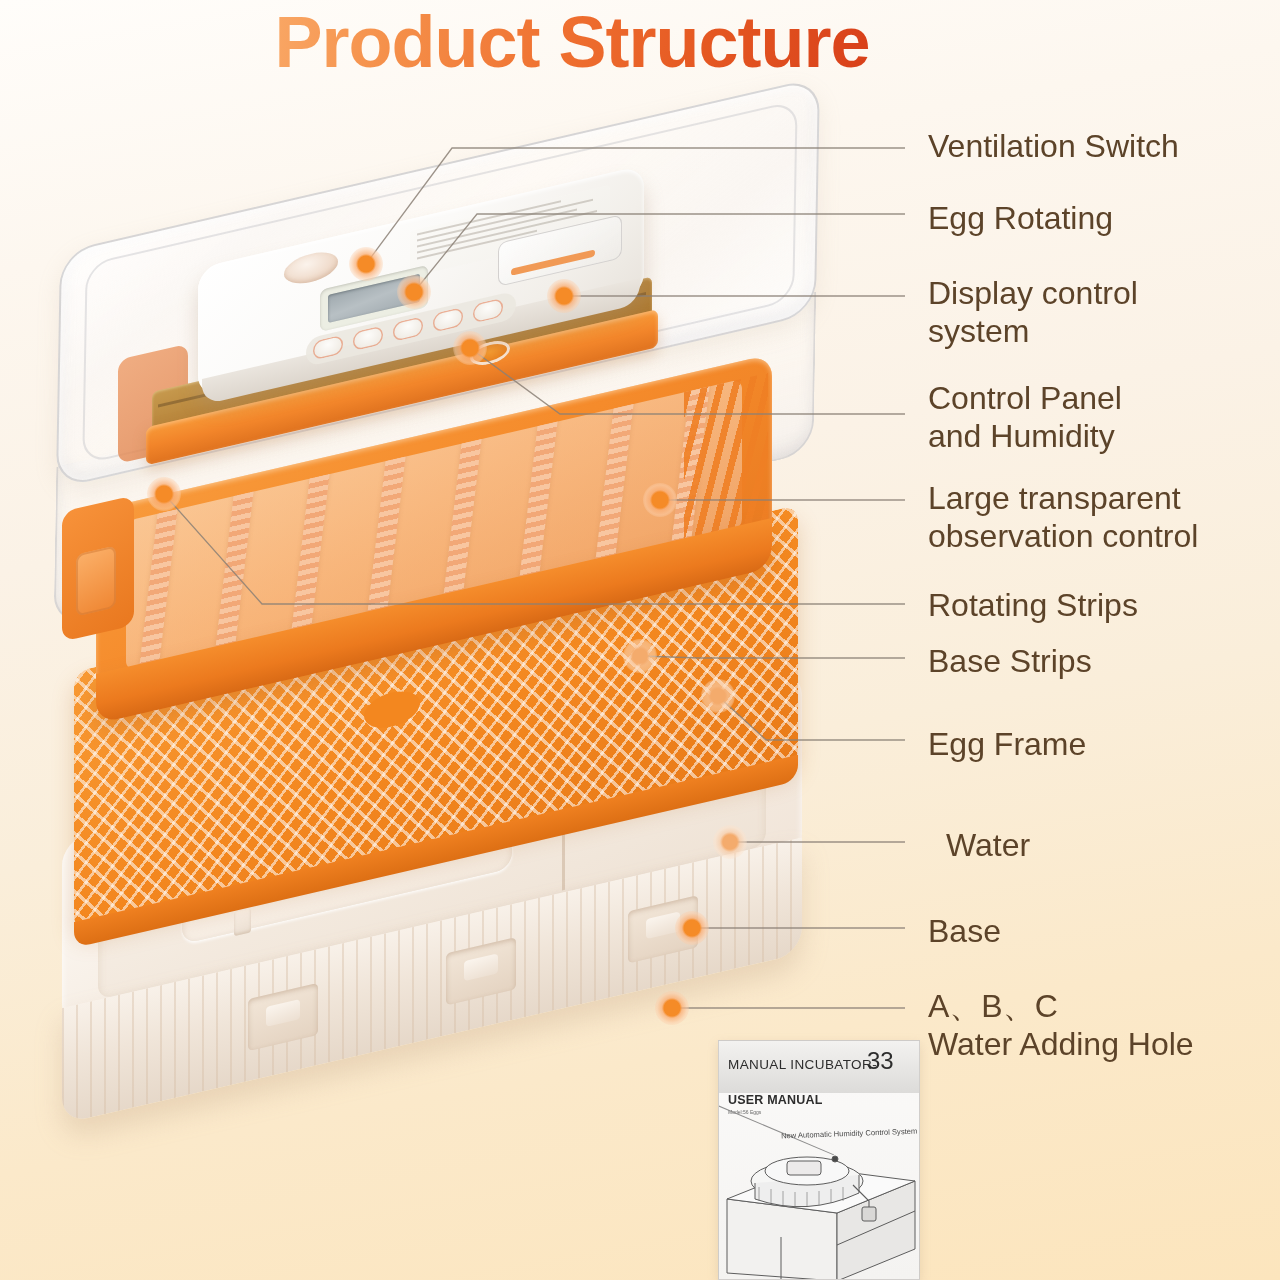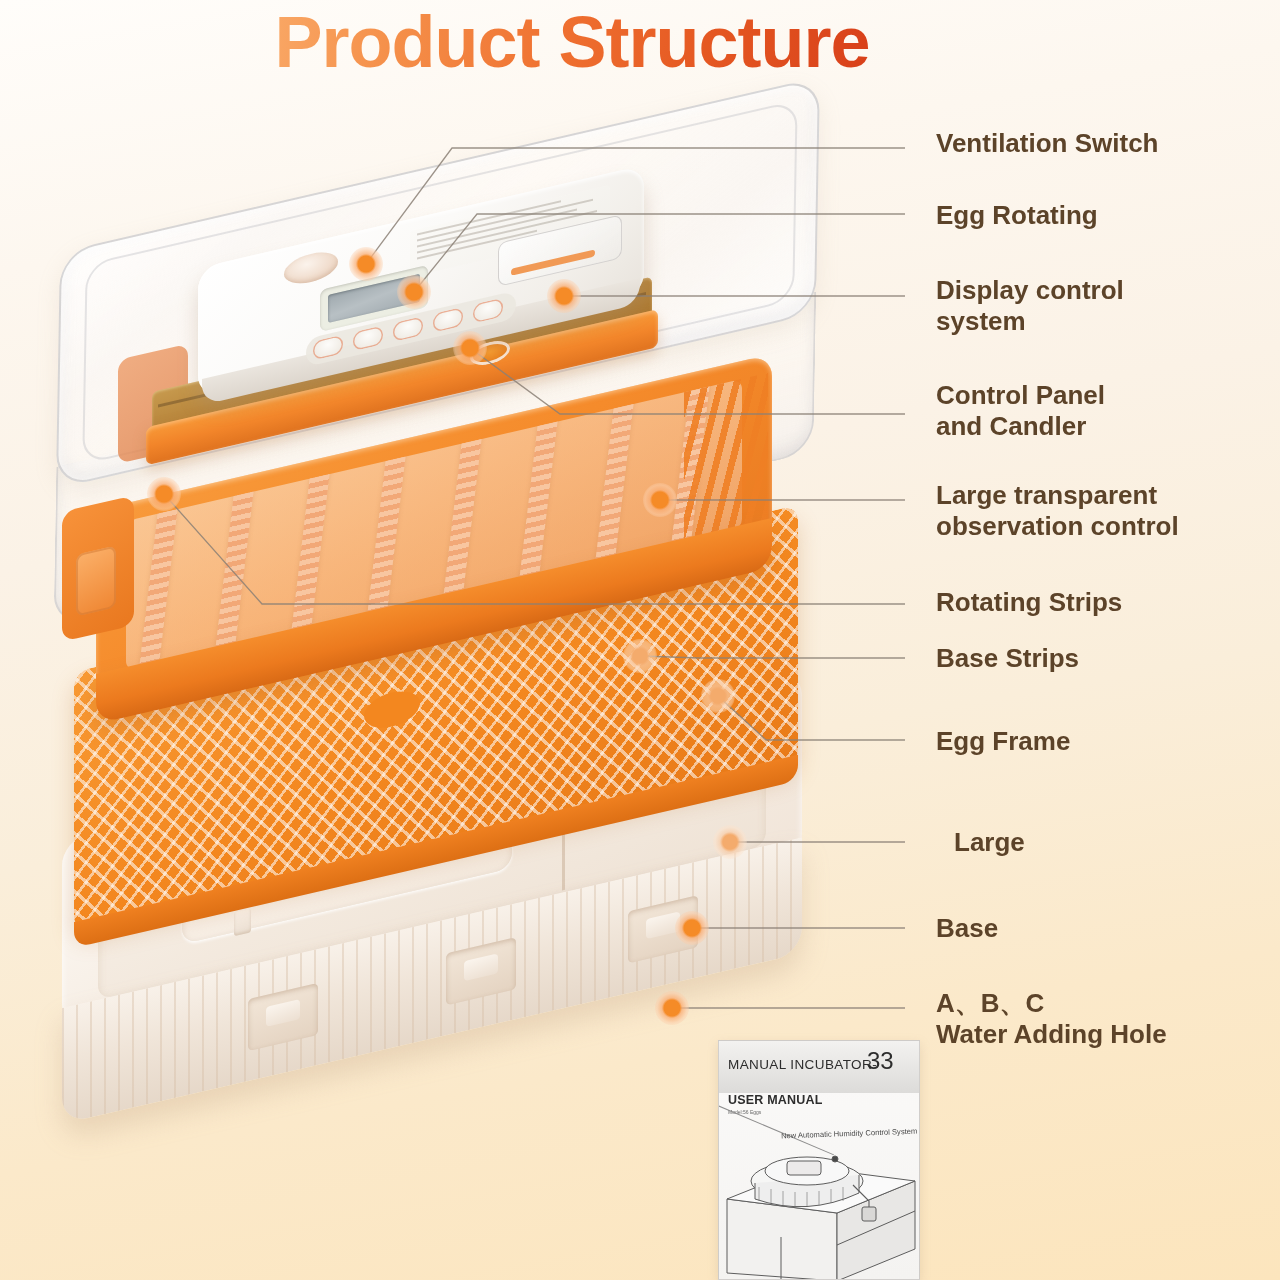--- a/index.html
+++ b/index.html
@@ -22,22 +22,22 @@
     font-size: 72px; font-weight: bold; letter-spacing: -1px;
     background: linear-gradient(100deg, #f9a765 0%, #f5904a 20%, #ef7030 48%, #e55822 72%, #d8401a 100%);
     -webkit-background-clip: text; background-clip: text;
     color: transparent; -webkit-text-fill-color: transparent;
     line-height: 1.12;
   }
 
   
   .label {
     position: absolute; left: 928px;
-    color: #5c4329; font-weight: bold; font-size: 26px;
-    line-height: 1.18; white-space: pre-line; z-index: 35; margin-left: 8px;
+    color: #5c4329; font-weight: normal; font-size: 32px;
+    line-height: 1.18; white-space: pre-line; z-index: 35;
   }
 
   
   #leaders { position: absolute; inset: 0; z-index: 22; pointer-events: none; }
 
   
   .dot {
     position: absolute; z-index: 30;
     width: 34px; height: 34px; border-radius: 50%;
     background: radial-gradient(circle at 50% 50%,
@@ -464,32 +464,32 @@
 <div id="callout-layer">
     <div class="dot" style="left: 349px; top: 247px;"></div>
     <div class="label" style="left: 928px; top: 128px;">Ventilation Switch</div>
     <div class="dot" style="left: 397px; top: 275px;"></div>
     <div class="label" style="left: 928px; top: 200px;">Egg Rotating</div>
     <div class="dot" style="left: 547px; top: 279px;"></div>
     <div class="label" style="left: 928px; top: 275px;">Display control
 system</div>
     <div class="dot" style="left: 453px; top: 331px;"></div>
     <div class="label" style="left: 928px; top: 380px;">Control Panel
-and Candler</div>
+and Humidity</div>
     <div class="dot" style="left: 643px; top: 483px;"></div>
     <div class="label" style="left: 928px; top: 480px;">Large transparent
 observation control</div>
     <div class="dot" style="left: 147px; top: 477px;"></div>
     <div class="label" style="left: 928px; top: 587px;">Rotating Strips</div>
     <div class="dot pale" style="left: 623px; top: 639px;"></div>
     <div class="label" style="left: 928px; top: 643px;">Base Strips</div>
     <div class="dot pale" style="left: 701px; top: 679px;"></div>
     <div class="label" style="left: 928px; top: 726px;">Egg Frame</div>
     <div class="dot pale" style="left: 713px; top: 825px;"></div>
-    <div class="label" style="left: 946px; top: 827px;">Large</div>
+    <div class="label" style="left: 946px; top: 827px;">Water</div>
     <div class="dot" style="left: 675px; top: 911px;"></div>
     <div class="label" style="left: 928px; top: 913px;">Base</div>
     <div class="dot" style="left: 655px; top: 991px;"></div>
     <div class="label" style="left: 928px; top: 988px;">A、B、C
 Water Adding Hole</div>
   </div>
 
 <div id="manual">
   <div class="band"></div>
   <div class="m-title">MANUAL INCUBATOR-</div>

